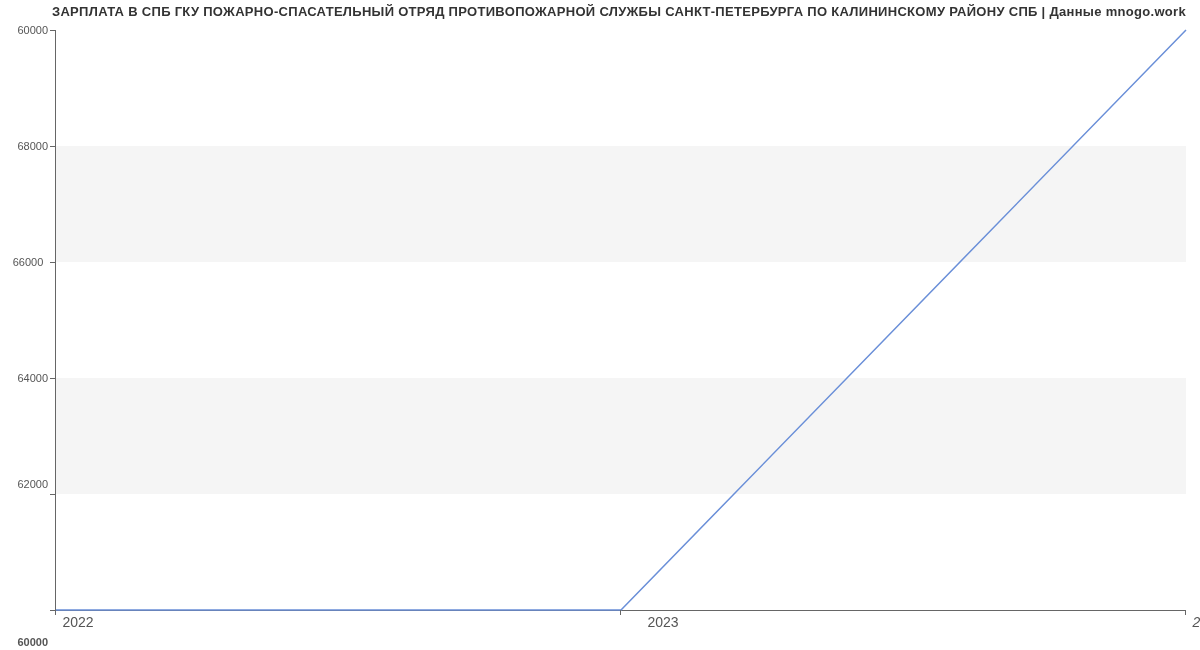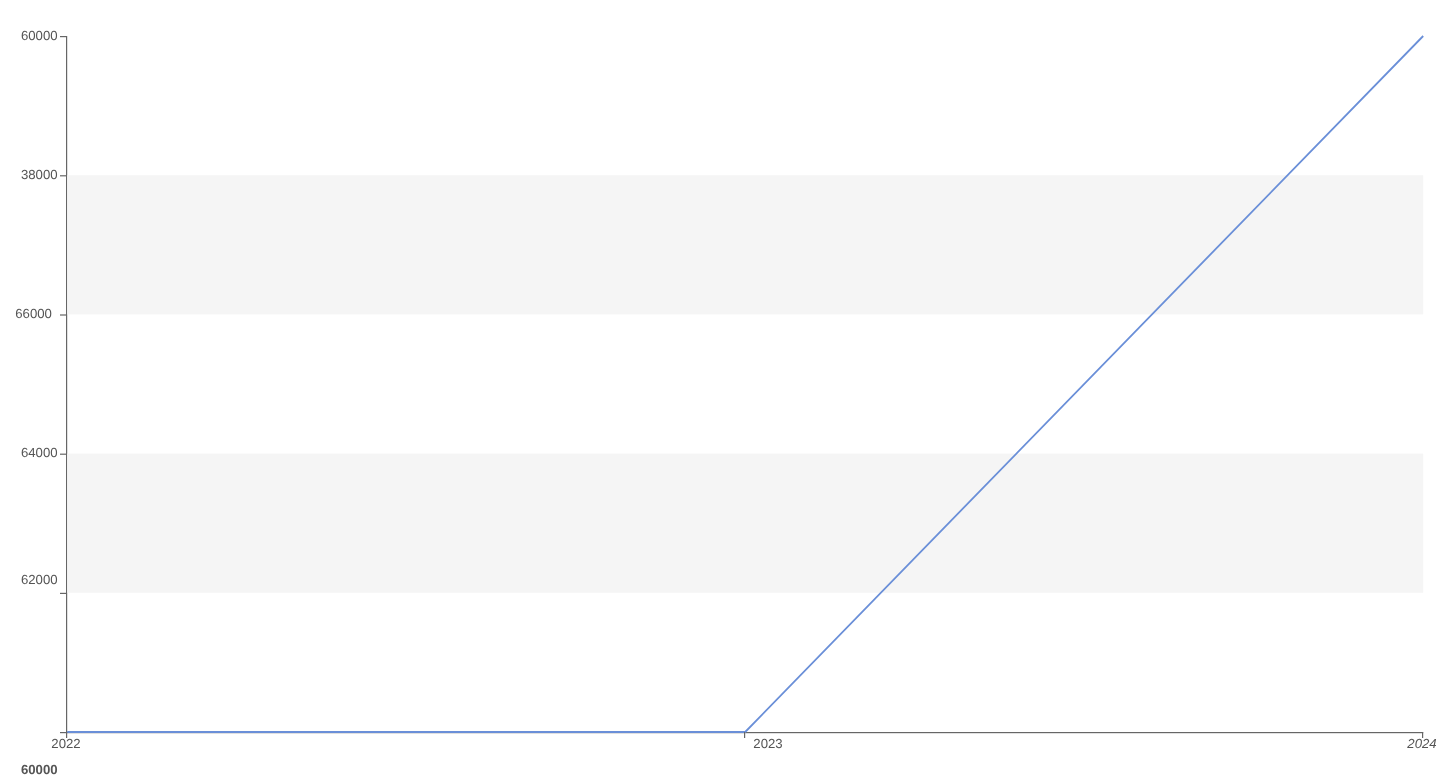--- a/index.html
+++ b/index.html
@@ -46,23 +46,24 @@
     right: 1152px;
     font-size: 11px;
     color: #555;
     transform: translateY(-50%);
     text-align: right;
     width: 40px;
   }
   .xlab {
     position: absolute;
     top: 614px;
-    font-size: 11px;
+    font-size: 14px;
     color: #555;
     transform: translateX(-50%);
+    margin-left: 23px;
   }
   .tick-x {
     position: absolute;
     width: 0;
     height: 5px;
     border-left: 1px solid #666;
     top: 610px;
   }
   .tick-y {
     position: absolute;
@@ -83,38 +84,39 @@
     fill: none;
     stroke: #6a8fd8;
     stroke-width: 1.5;
   }
 </style>
 </head>
 <body>
 
 <div class="chart-wrap">
 
+  <div class="title">ЗАРПЛАТА В СПБ ГКУ ПОЖАРНО-СПАСАТЕЛЬНЫЙ ОТРЯД ПРОТИВОПОЖАРНОЙ СЛУЖБЫ САНКТ-ПЕТЕРБУРГА ПО КАЛИНИНСКОМУ РАЙОНУ СПБ | Данные mnogo.work</div>
 
   <div class="plot">
       <div class="band" style="top: 116px; height: 116px;"></div>
       <div class="band" style="top: 348px; height: 116px;"></div>
     <svg class="series" viewBox="0 0 1130 580" preserveAspectRatio="none">
       <path class="line-path" id="series-path" d="M0 580 L565 580 L1130 0 "></path>
     </svg>
   </div>
 
 <div class="ylab" style="top: 642px; font-weight: bold;">60000</div>
     <div class="tick-y" style="top: 610px;"></div>
     <div class="ylab" style="top: 484px;">62000</div>
     <div class="tick-y" style="top: 494px;"></div>
     <div class="ylab" style="top: 378px;">64000</div>
     <div class="tick-y" style="top: 378px;"></div>
     <div class="ylab" style="top: 262px; text-align: center;">66000</div>
     <div class="tick-y" style="top: 262px;"></div>
-    <div class="ylab" style="top: 146px;">38000</div>
+    <div class="ylab" style="top: 146px;">68000</div>
     <div class="tick-y" style="top: 146px;"></div>
     <div class="ylab" style="top: 30px;">60000</div>
     <div class="tick-y" style="top: 30px;"></div>
     <div class="xlab" style="left: 55px;">2022</div>
     <div class="tick-x" style="left: 55px;"></div>
     <div class="xlab" style="left: 640px;">2023</div>
     <div class="tick-x" style="left: 620px;"></div>
     <div class="xlab" style="left: 1185px; font-style: italic;">2024</div>
     <div class="tick-x" style="left: 1185px;"></div>
   </div>

